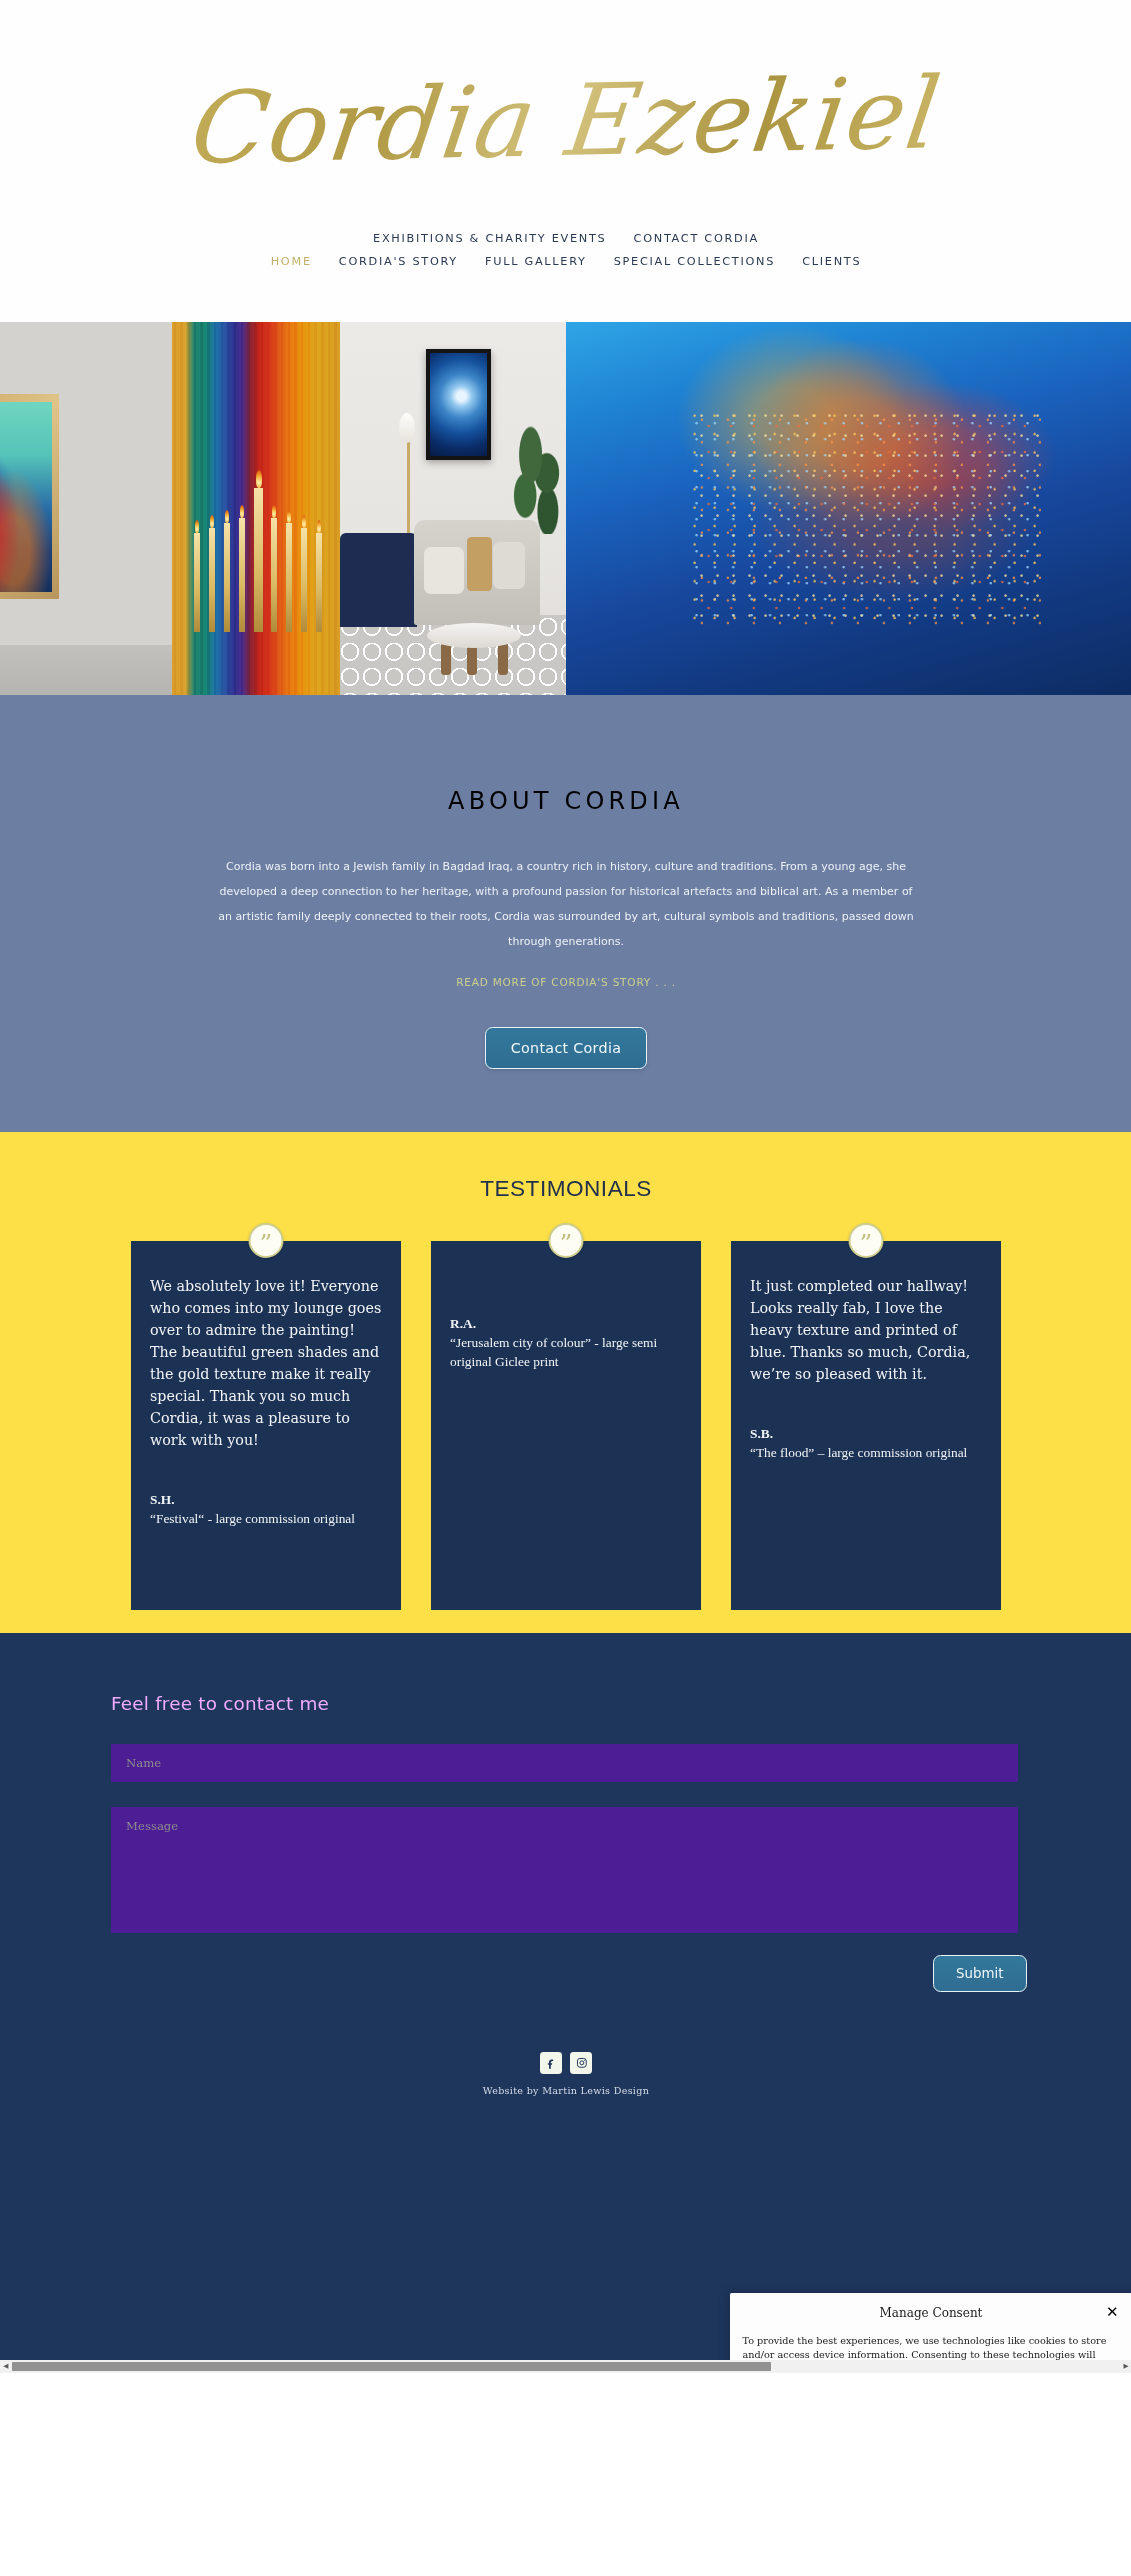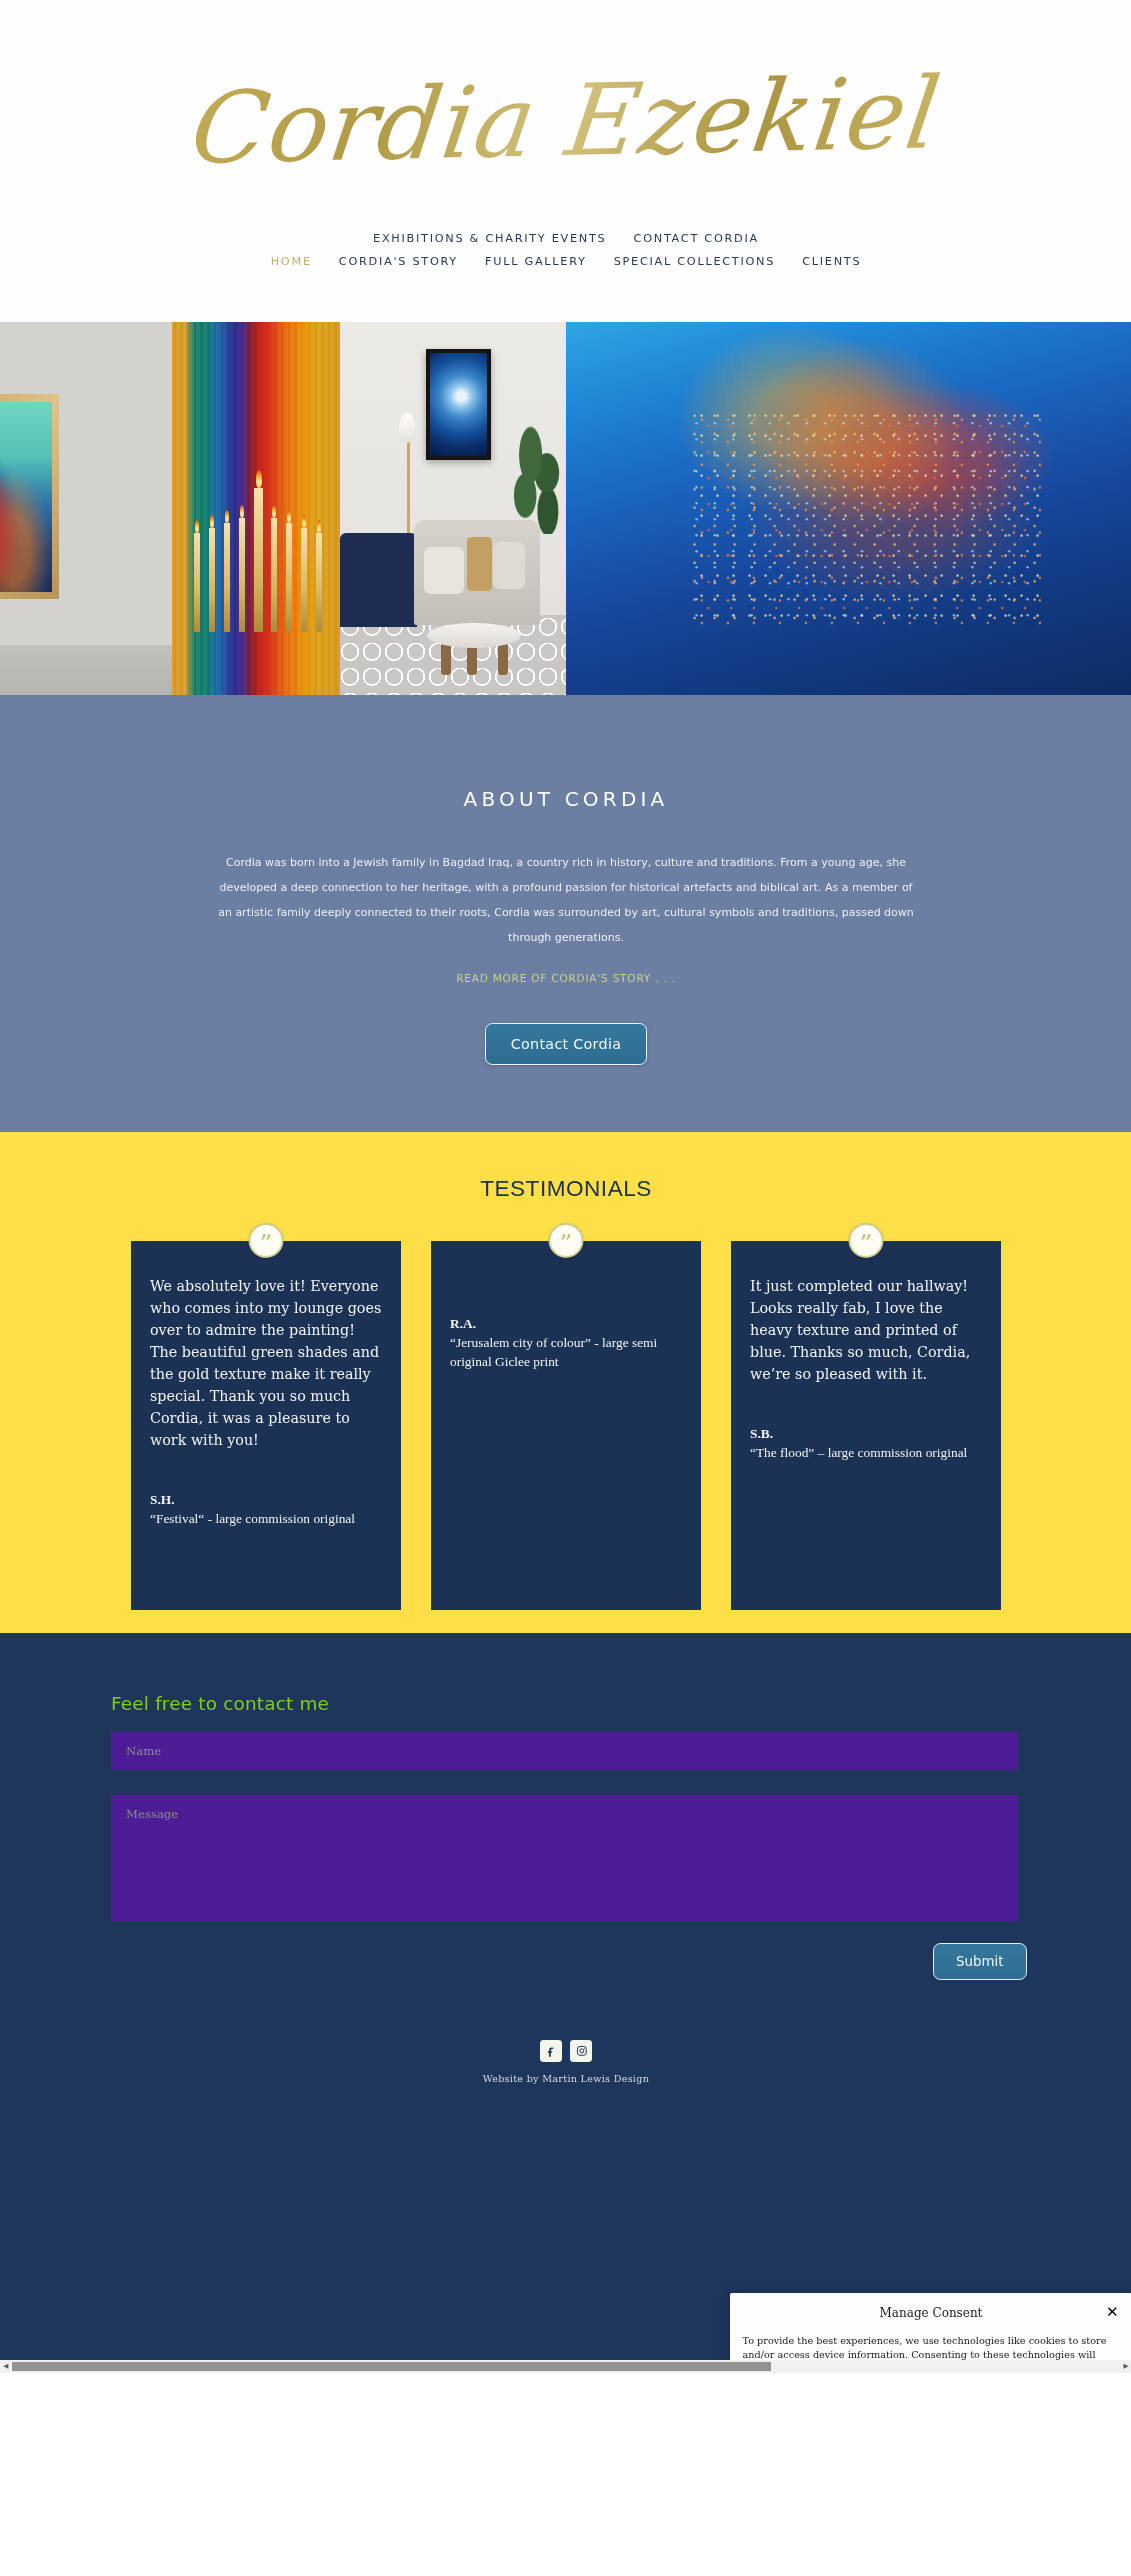--- a/index.html
+++ b/index.html
@@ -171,23 +171,23 @@
 
   
   .about {
     background: #6c7fa3;
     padding: 92px 0 0;
     height: 437px;
     text-align: center;
   }
   .about-title {
     font-family: "DejaVu Sans", sans-serif;
-    font-size: 20px;
+    font-size: 24px;
     letter-spacing: 4.2px;
-    color: #ffffff;
+    color: #000000;
     font-weight: 400;
     margin-bottom: 39px;
   }
   .about-body {
     max-width: 696px;
     margin: 0 auto;
     font-family: "DejaVu Sans", sans-serif;
     font-size: 11px;
     line-height: 25px;
     color: #edf0f6;
@@ -285,23 +285,23 @@
   
   .contact {
     background: #1e355c;
     padding: 60px 111px 0;
     min-height: 740px;
     position: relative;
   }
   .contact-title {
     font-family: "DejaVu Sans", sans-serif;
     font-size: 18.4px;
-    color: #84cc16;
+    color: #f0abfc;
     font-weight: 400;
-    margin-bottom: 18px;
+    margin-bottom: 30px;
     letter-spacing: 0.2px;
   }
   .field {
     display: block;
     width: 907px;
     background: #4c1d95;
     border: none;
     outline: none;
     font-family: "DejaVu Serif", serif;
     font-size: 11.7px;

